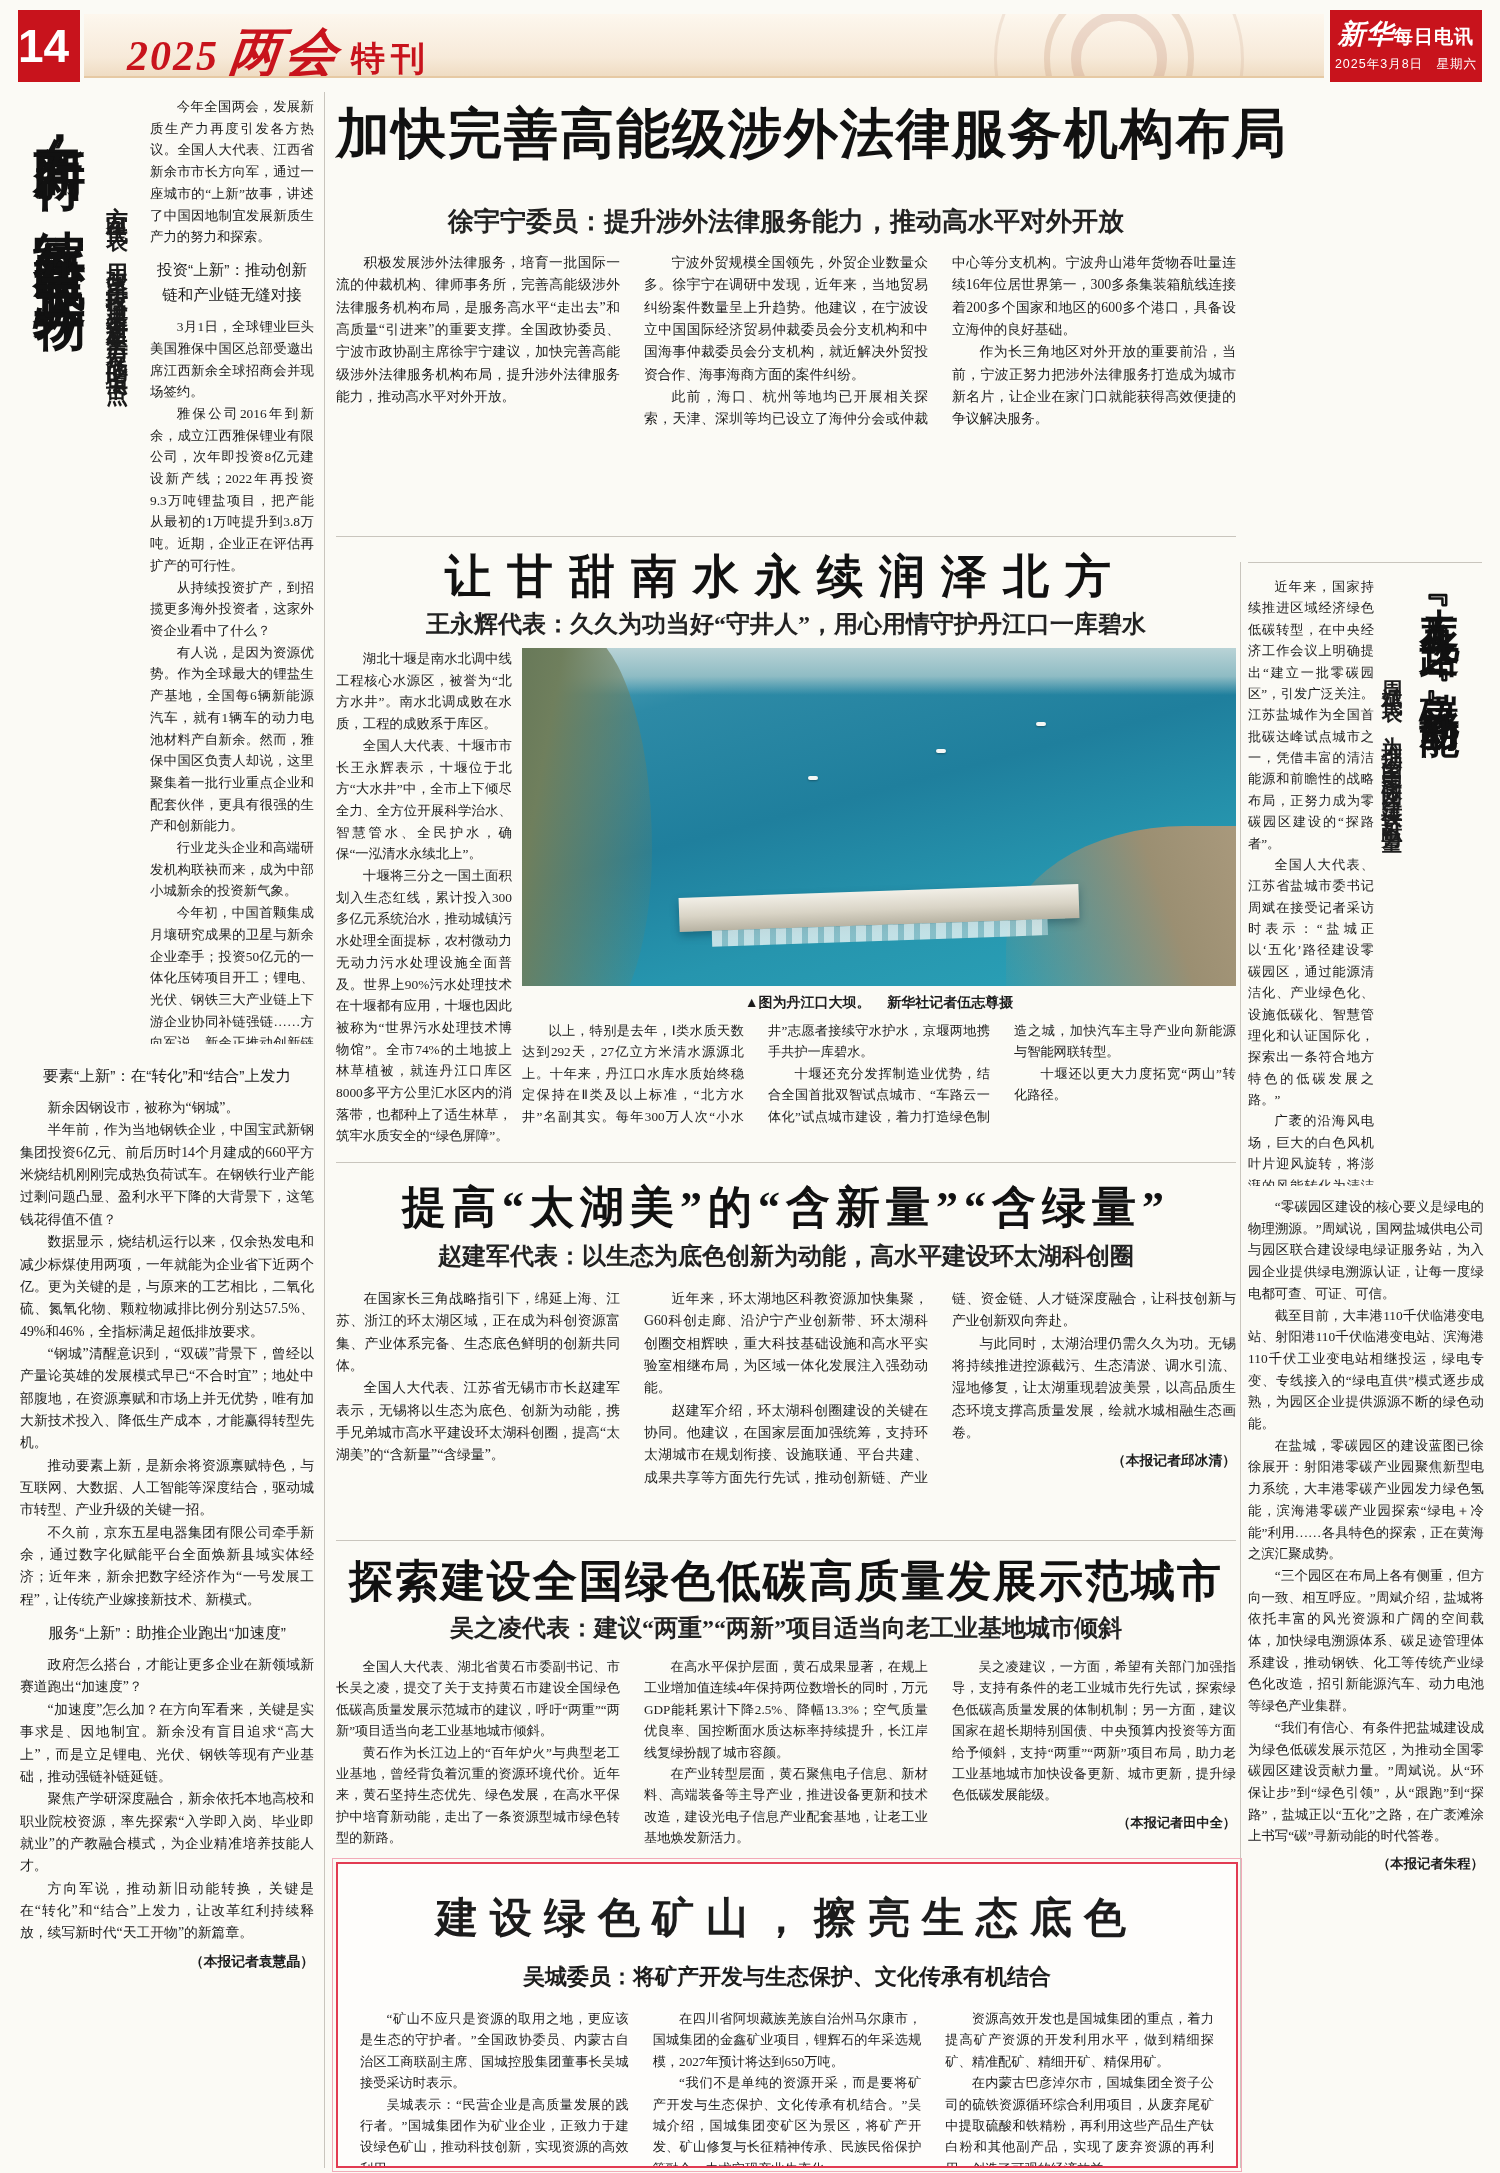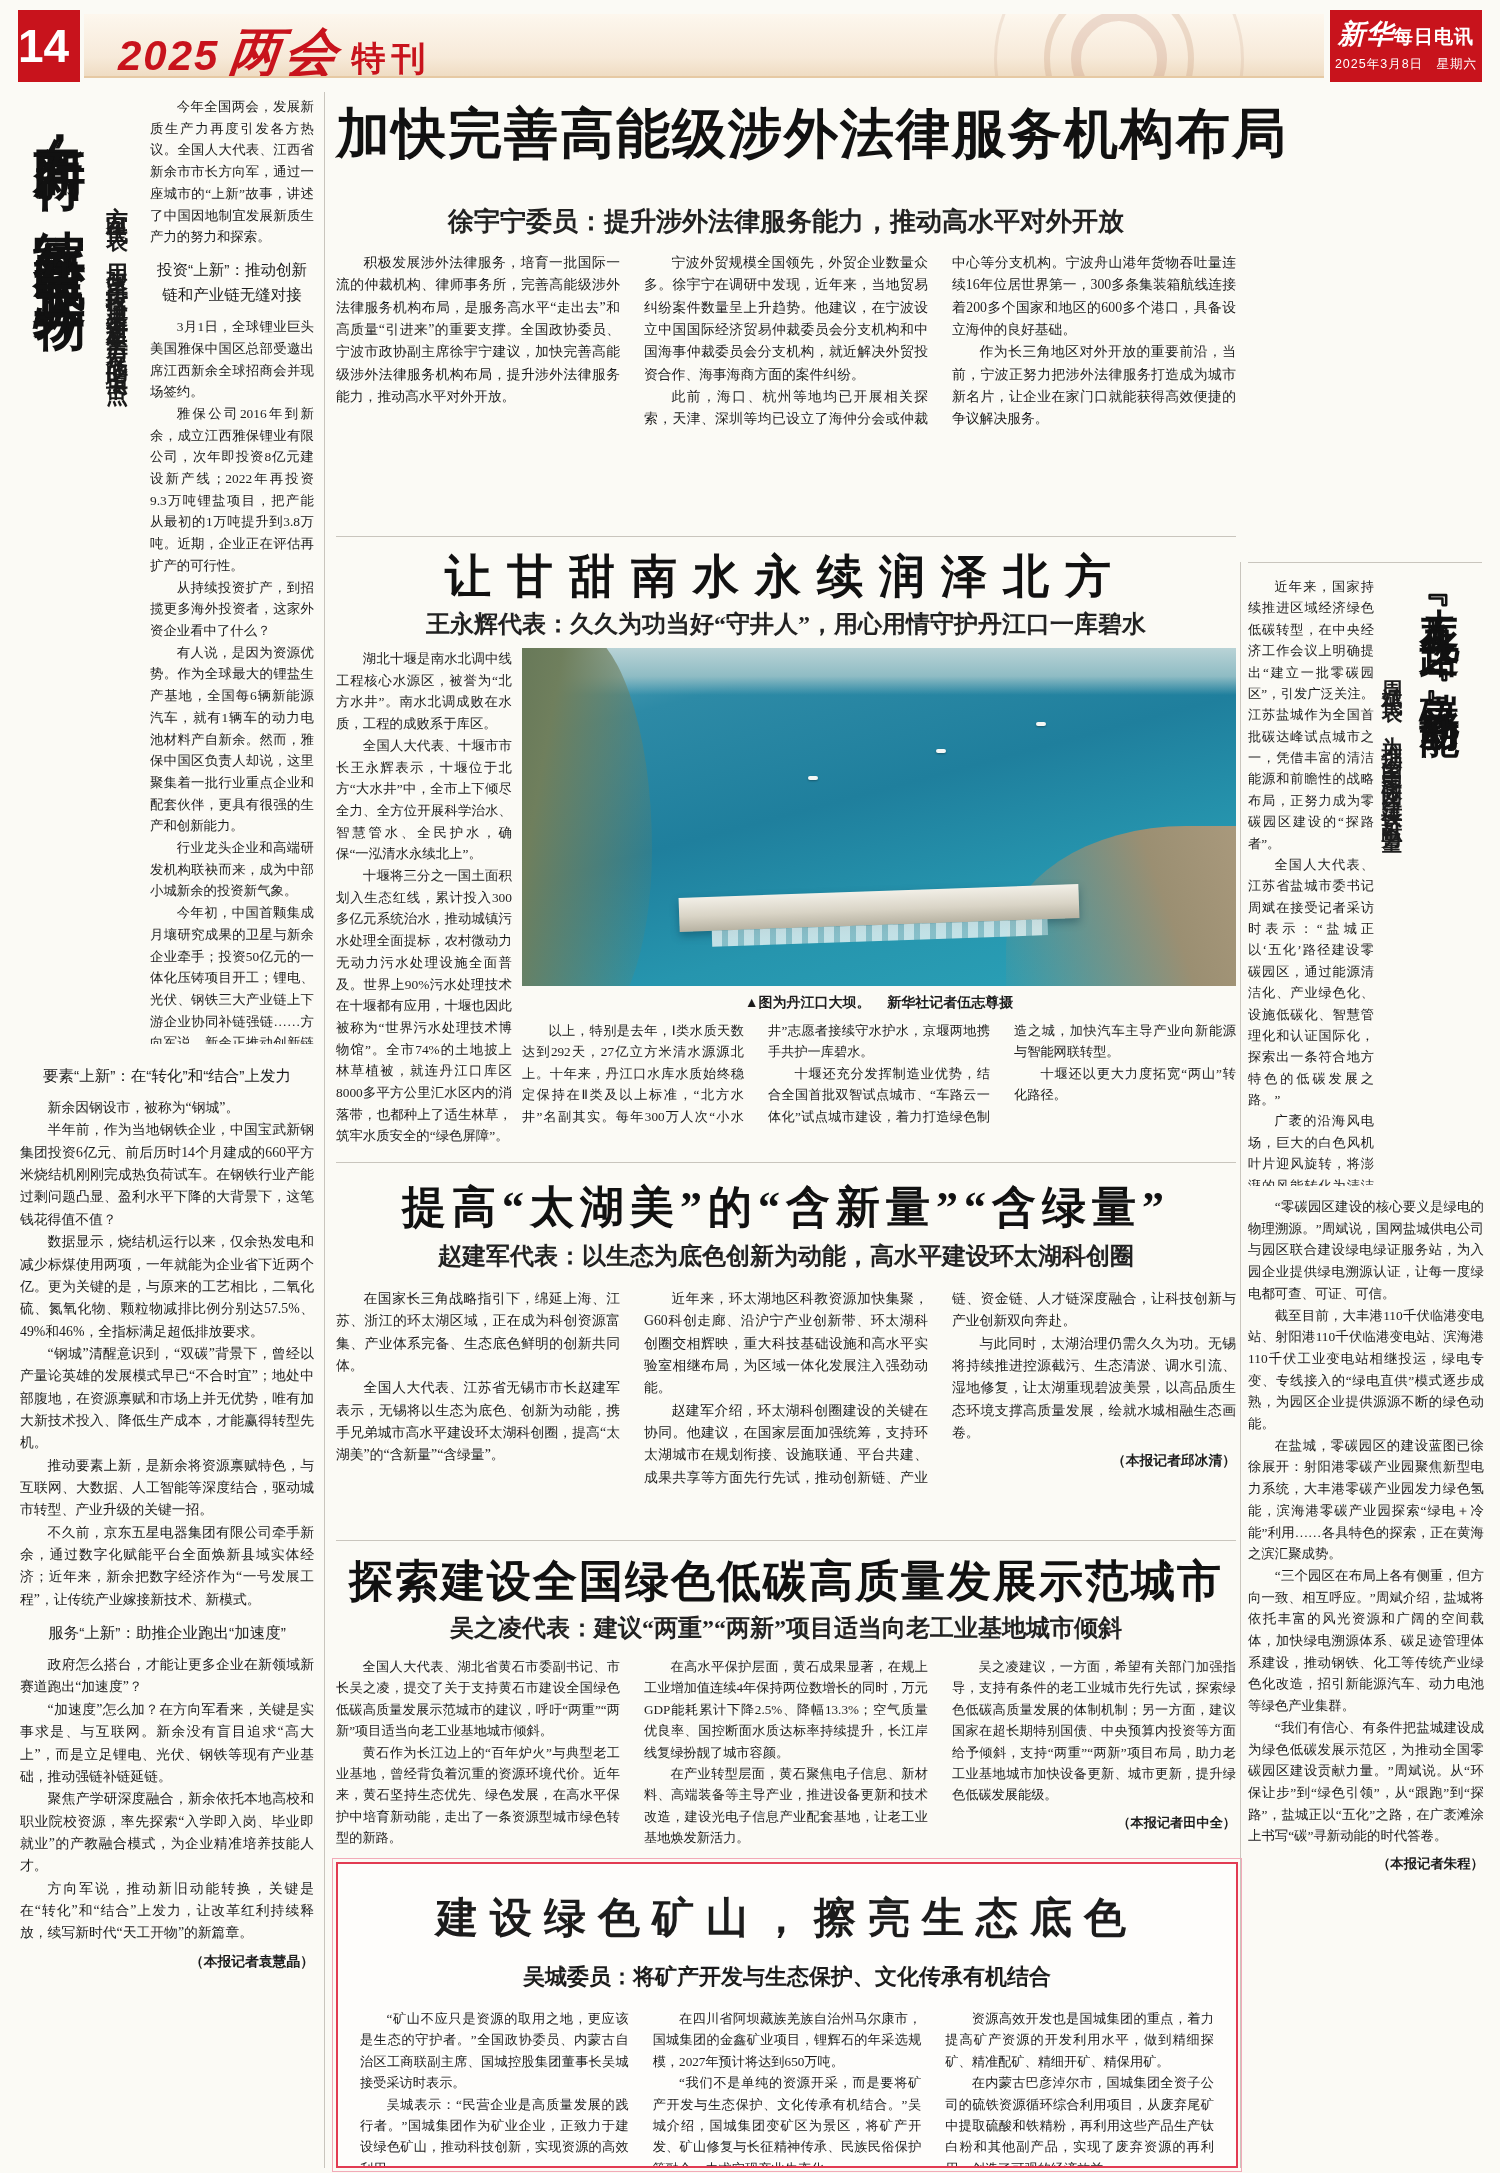--- a/index.html
+++ b/index.html
@@ -14,21 +14,21 @@
     position:absolute; left:18px; top:10px; width:62px; height:72px;
     background:#c8131c; color:#fff; display:flex; align-items:center; 
     font-size:46px; font-weight:900; font-family:"Liberation Sans", sans-serif;
   }
   .hdr-banner {
     position:absolute; left:84px; top:14px; width:1240px; height:64px;
     background:linear-gradient(180deg,#fdf7ee 0%,#f7ead9 70%,#efdcc3 100%);
     border-bottom:2px solid #e6c9a3; overflow:hidden;
   }
   .hdr-banner-inner { position:absolute; left:34px; top:4px; display:flex; align-items:baseline; gap:10px; color:#c8131c; }
-  .hdr-year { font-size:42px; font-weight:900; font-style:italic; font-family:Liberation Sans, sans-serif; letter-spacing:2px; }
+  .hdr-year { font-size:42px; font-weight:900; font-style:italic; font-family:Liberation Serif, serif; letter-spacing:2px;margin-left:9px; }
   .hdr-brand { font-size:52px; font-weight:900; font-style:italic; transform:skewX(-6deg); letter-spacing:4px; }
   .hdr-suffix { font-size:34px; font-weight:900; letter-spacing:6px; }
   .ring { position:absolute; border-radius:50%; border:6px solid rgba(196,150,120,.28); }
   .r1 { width:150px; height:150px; right:130px; top:-30px; }
   .r2 { width:96px;  height:96px;  right:157px; top:-3px; border-width:10px; border-color:rgba(180,120,95,.22);}
   .r3 { width:250px; height:250px; right:80px;  top:-80px; border-width:3px; border-color:rgba(196,150,120,.18);}
   .hdr-paperbox {
     position:absolute; left:1330px; top:10px; width:152px; height:72px;
     background:#c8131c; color:#fff; text-align:center; overflow:hidden;
     font-family:"Liberation Sans", sans-serif;
@@ -126,21 +126,21 @@
   <div class="body-text" style="position:absolute; left:20px; top:1054px; width:294px; height:1112px;">
       <p class="para subhead">要素“上新”：在“转化”和“结合”上发力</p>
       <p class="para">新余因钢设市，被称为“钢城”。</p>
       <p class="para">半年前，作为当地钢铁企业，中国宝武新钢集团投资6亿元、前后历时14个月建成的660平方米烧结机刚刚完成热负荷试车。在钢铁行业产能过剩问题凸显、盈利水平下降的大背景下，这笔钱花得值不值？</p>
       <p class="para">数据显示，烧结机运行以来，仅余热发电和减少标煤使用两项，一年就能为企业省下近两个亿。更为关键的是，与原来的工艺相比，二氧化硫、氮氧化物、颗粒物减排比例分别达57.5%、49%和46%，全指标满足超低排放要求。</p>
       <p class="para">“钢城”清醒意识到，“双碳”背景下，曾经以产量论英雄的发展模式早已“不合时宜”；地处中部腹地，在资源禀赋和市场上并无优势，唯有加大新技术投入、降低生产成本，才能赢得转型先机。</p>
       <p class="para">推动要素上新，是新余将资源禀赋特色，与互联网、大数据、人工智能等深度结合，驱动城市转型、产业升级的关键一招。</p>
       <p class="para">不久前，京东五星电器集团有限公司牵手新余，通过数字化赋能平台全面焕新县域实体经济；近年来，新余把数字经济作为“一号发展工程”，让传统产业嫁接新技术、新模式。</p>
       <p class="para subhead">服务“上新”：助推企业跑出“加速度”</p>
       <p class="para">政府怎么搭台，才能让更多企业在新领域新赛道跑出“加速度”？</p>
-      <p class="para">“加速度”怎么加？在方向军看来，关键是实事求是、与互联网。新余没有盲目追求“高大上”，而是立足锂电、光伏、钢铁等现有产业基础，推动强链补链延链。</p>
+      <p class="para">“加速度”怎么加？在方向军看来，关键是实事求是、因地制宜。新余没有盲目追求“高大上”，而是立足锂电、光伏、钢铁等现有产业基础，推动强链补链延链。</p>
       <p class="para">聚焦产学研深度融合，新余依托本地高校和职业院校资源，率先探索“入学即入岗、毕业即就业”的产教融合模式，为企业精准培养技能人才。</p>
       <p class="para">方向军说，推动新旧动能转换，关键是在“转化”和“结合”上发力，让改革红利持续释放，续写新时代“天工开物”的新篇章。</p>
       <p class="para credit">（本报记者袁慧晶）</p>
     </div>
 
   <div class="headline" style="left:336px; top:98px; width:900px; font-size:54px; letter-spacing:2px;">加快完善高能级涉外法律服务机构布局</div>
   <div class="subtitle" style="left:336px; top:204px; width:900px; font-size:26px;">徐宇宁委员：提升涉外法律服务能力，推动高水平对外开放</div>
   <div class="body-text cols3" style="position:absolute; left:336px; top:252px; width:900px; height:272px;">
       <p class="para">积极发展涉外法律服务，培育一批国际一流的仲裁机构、律师事务所，完善高能级涉外法律服务机构布局，是服务高水平“走出去”和高质量“引进来”的重要支撑。全国政协委员、宁波市政协副主席徐宇宁建议，加快完善高能级涉外法律服务机构布局，提升涉外法律服务能力，推动高水平对外开放。</p>
       <p class="para">宁波外贸规模全国领先，外贸企业数量众多。徐宇宁在调研中发现，近年来，当地贸易纠纷案件数量呈上升趋势。他建议，在宁波设立中国国际经济贸易仲裁委员会分支机构和中国海事仲裁委员会分支机构，就近解决外贸投资合作、海事海商方面的案件纠纷。</p>

